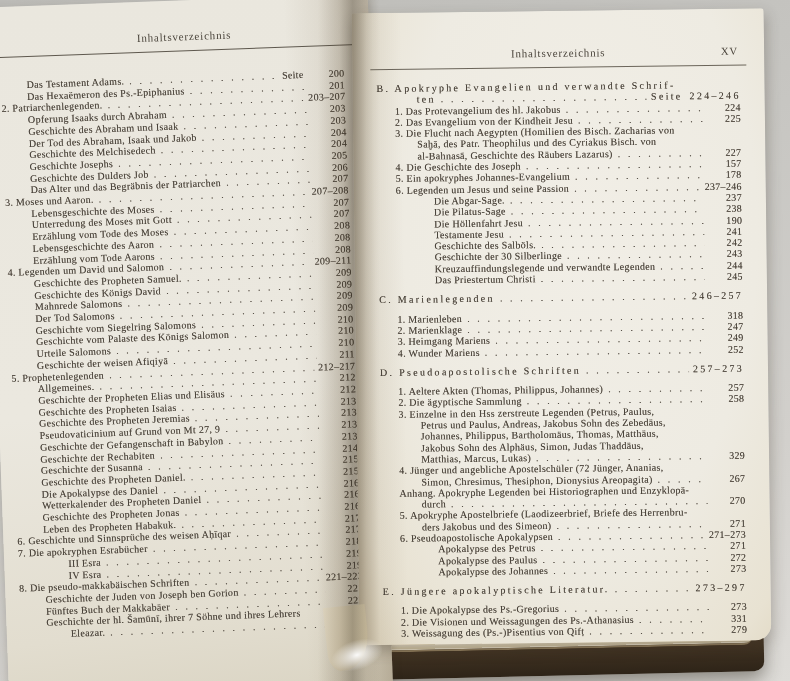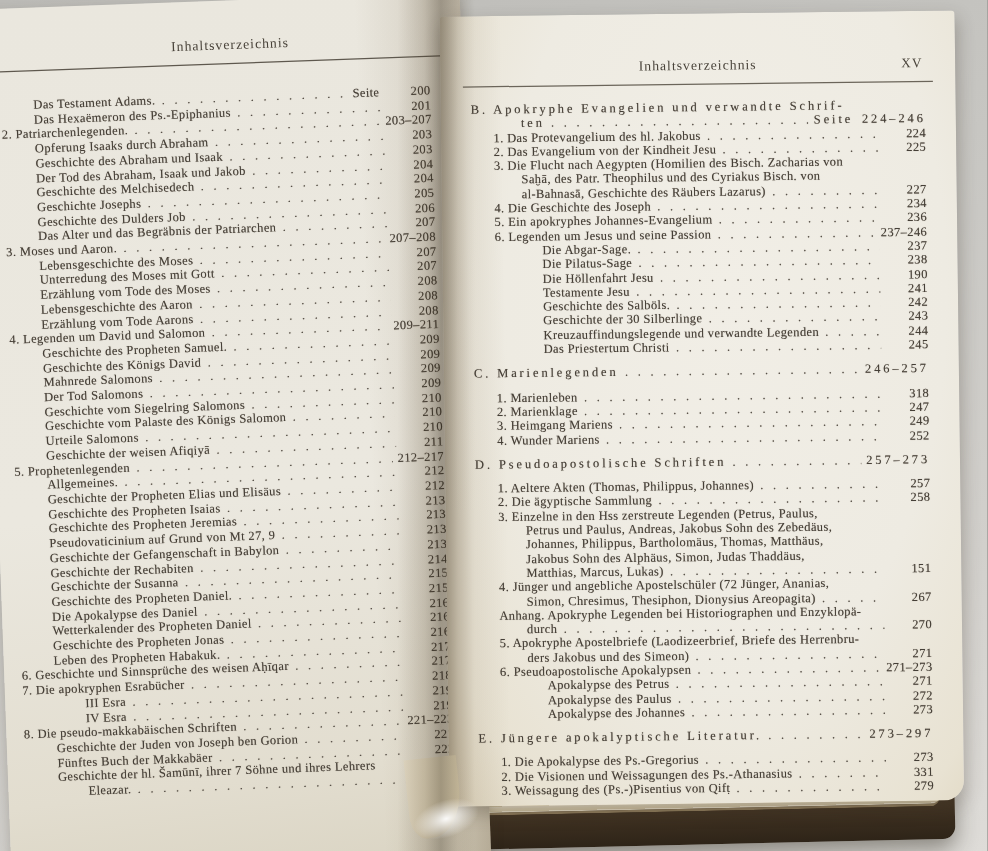--- a/index.html
+++ b/index.html
@@ -368,26 +368,26 @@
           <span class="t">Saḫā, des Patr. Theophilus und des Cyriakus Bisch. von</span>
         </div>
         <div class="toc-row i2">
           <span class="t">al-Bahnasā, Geschichte des Räubers Lazarus)</span>
           <span class="dots">. . . . . . . . . . . . . . . . . . . . . . . . . . . . . . . . . . . . . . . . . . . . . . . . . . . . . . . . . . . . . . . . . . . . . . . . . . . . . . . . . . . . . . . . . . </span>
           <span class="pg">227</span>
         </div>
         <div class="toc-row i1">
           <span class="t">4. Die Geschichte des Joseph</span>
           <span class="dots">. . . . . . . . . . . . . . . . . . . . . . . . . . . . . . . . . . . . . . . . . . . . . . . . . . . . . . . . . . . . . . . . . . . . . . . . . . . . . . . . . . . . . . . . . . </span>
-          <span class="pg">234</span>
+          <span class="pg">157</span>
         </div>
         <div class="toc-row i1">
           <span class="t">5. Ein apokryphes Johannes-Evangelium</span>
           <span class="dots">. . . . . . . . . . . . . . . . . . . . . . . . . . . . . . . . . . . . . . . . . . . . . . . . . . . . . . . . . . . . . . . . . . . . . . . . . . . . . . . . . . . . . . . . . . </span>
-          <span class="pg">236</span>
+          <span class="pg">178</span>
         </div>
         <div class="toc-row i1">
           <span class="t">6. Legenden um Jesus und seine Passion</span>
           <span class="dots">. . . . . . . . . . . . . . . . . . . . . . . . . . . . . . . . . . . . . . . . . . . . . . . . . . . . . . . . . . . . . . . . . . . . . . . . . . . . . . . . . . . . . . . . . . </span>
           <span class="pg">237–246</span>
         </div>
         <div class="toc-row i3">
           <span class="t">Die Abgar-Sage.</span>
           <span class="dots">. . . . . . . . . . . . . . . . . . . . . . . . . . . . . . . . . . . . . . . . . . . . . . . . . . . . . . . . . . . . . . . . . . . . . . . . . . . . . . . . . . . . . . . . . . </span>
           <span class="pg">237</span>
@@ -475,21 +475,21 @@
         </div>
         <div class="toc-row i2">
           <span class="t">Johannes, Philippus, Bartholomäus, Thomas, Matthäus,</span>
         </div>
         <div class="toc-row i2">
           <span class="t">Jakobus Sohn des Alphäus, Simon, Judas Thaddäus,</span>
         </div>
         <div class="toc-row i2">
           <span class="t">Matthias, Marcus, Lukas)</span>
           <span class="dots">. . . . . . . . . . . . . . . . . . . . . . . . . . . . . . . . . . . . . . . . . . . . . . . . . . . . . . . . . . . . . . . . . . . . . . . . . . . . . . . . . . . . . . . . . . </span>
-          <span class="pg">151</span>
+          <span class="pg">329</span>
         </div>
         <div class="toc-row i1">
           <span class="t">4. Jünger und angebliche Apostelschüler (72 Jünger, Ananias,</span>
         </div>
         <div class="toc-row i2">
           <span class="t">Simon, Chresimus, Thesiphon, Dionysius Areopagita)</span>
           <span class="dots">. . . . . . . . . . . . . . . . . . . . . . . . . . . . . . . . . . . . . . . . . . . . . . . . . . . . . . . . . . . . . . . . . . . . . . . . . . . . . . . . . . . . . . . . . . </span>
           <span class="pg">267</span>
         </div>
         <div class="toc-row i1">

